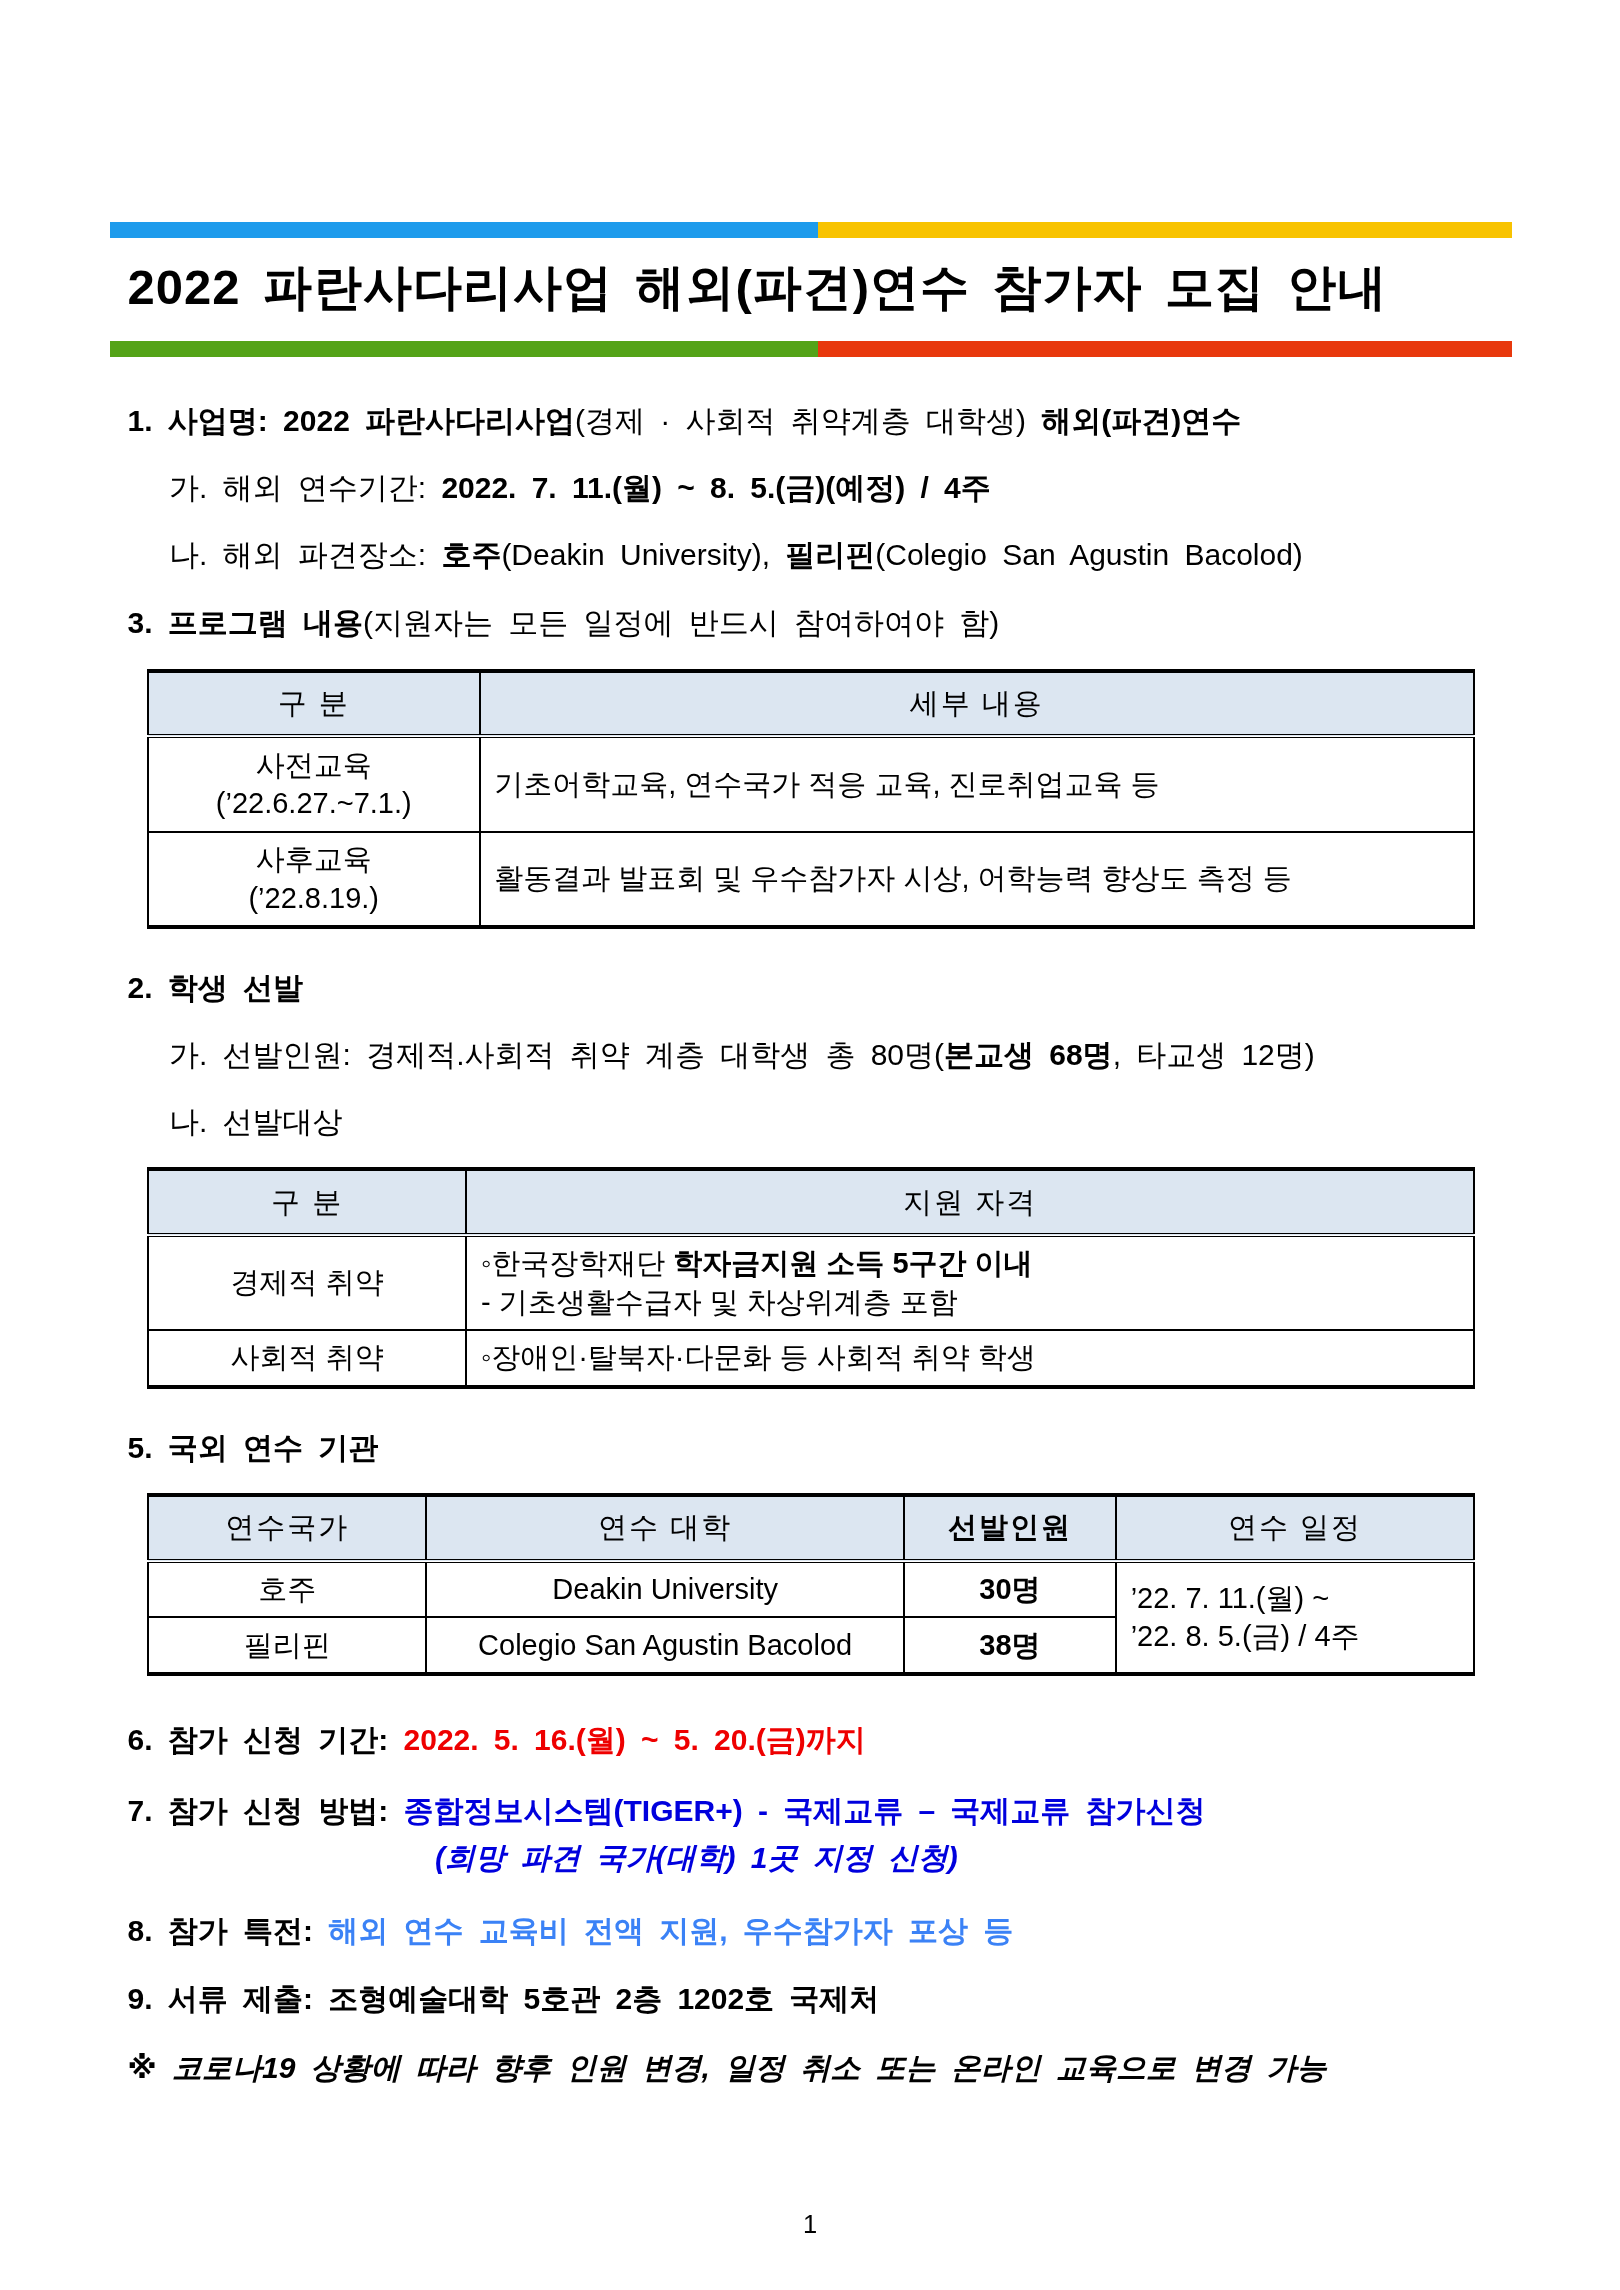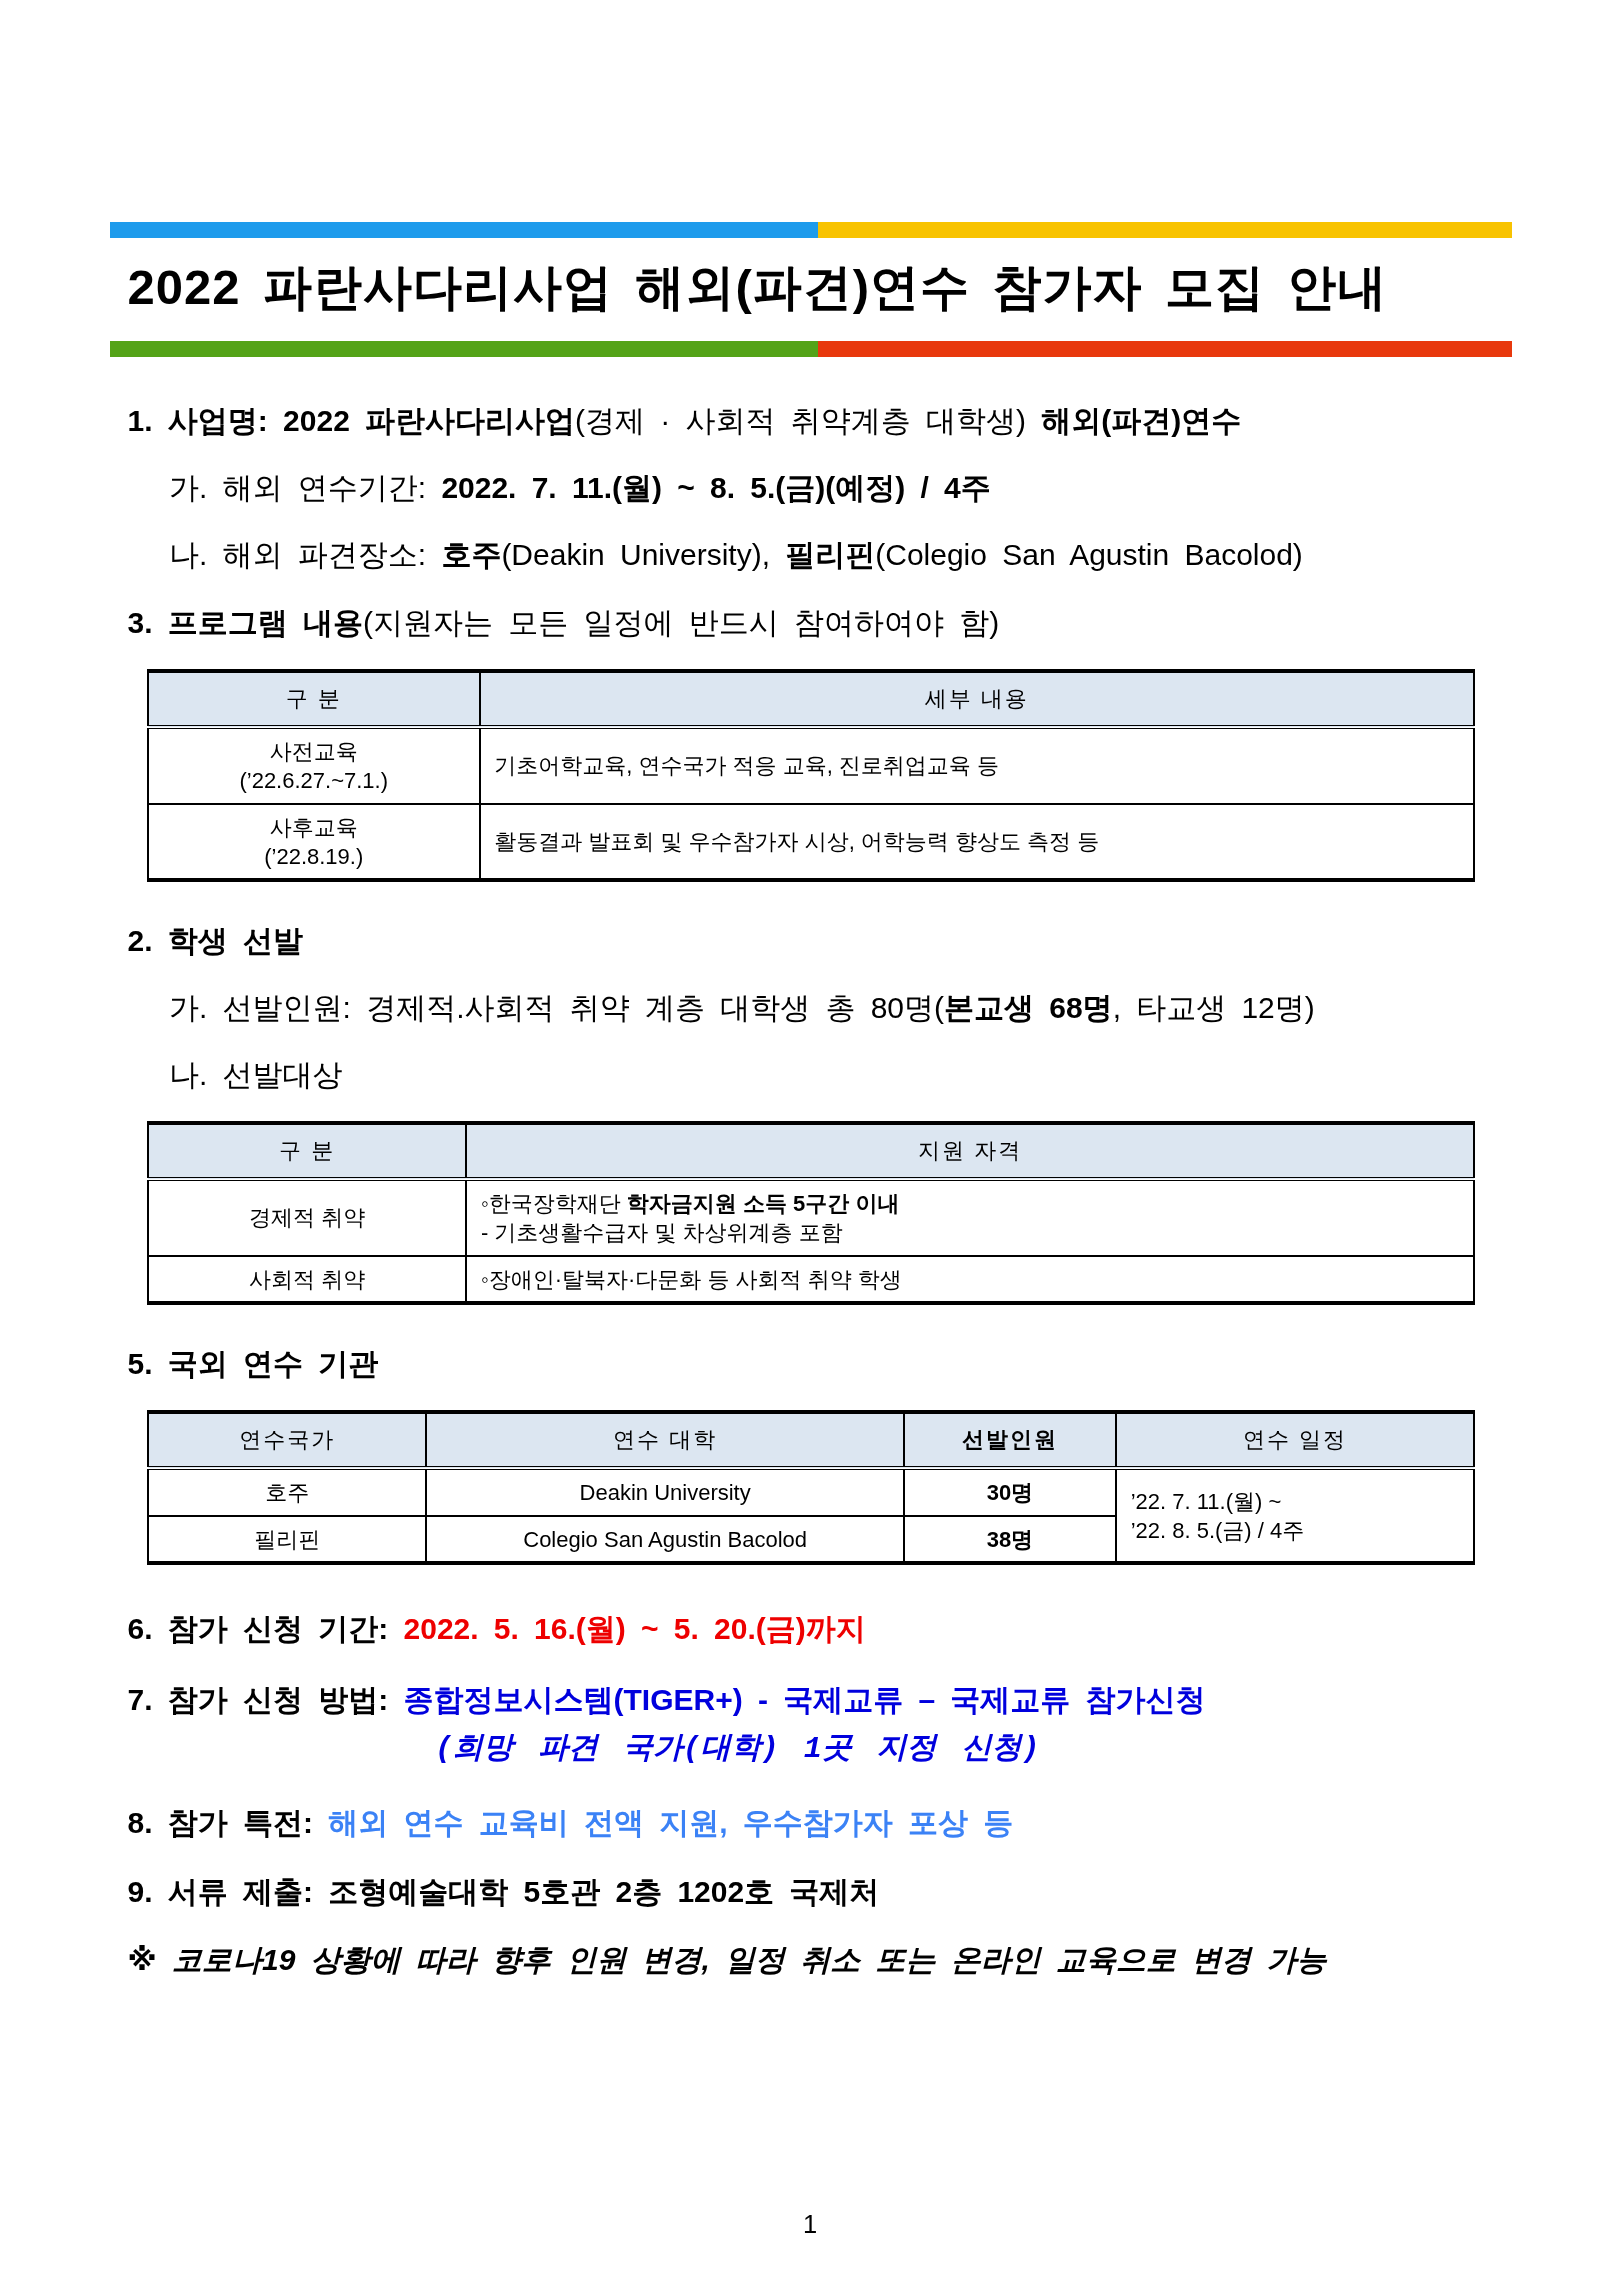--- a/index.html
+++ b/index.html
@@ -24,21 +24,21 @@
   .sub{padding-left:59px;}
   .indent7{padding-left:325px;}
   .mt-45{margin-top:44px}.mt-40{margin-top:39px}.mt-38{margin-top:37px}
   .mt-34{margin-top:33px}.mt-32{margin-top:31px}.mt-30{margin-top:29px}
   .mt-28{margin-top:27.4px}.mt-26{margin-top:25.5px}
   .mt-12{margin-top:11.8px}.mt-8{margin-top:7.8px}
   
   table.doc-table{
     border-collapse:collapse;table-layout:fixed;
     margin-left:37px;width:1328px;
-    font-size:22px;line-height:1.32;
+    font-size:29px;line-height:1.32;
     border-top:4.9px solid #000;border-bottom:4.9px solid #000;
   }
   table.doc-table th,table.doc-table td{
     border:2px solid #000;padding:7.8px 13.7px;vertical-align:middle;
   }
   table.doc-table th{
     background:#dce6f1;font-weight:normal;text-align:center;
     border-bottom:4.9px double #000;padding:11.8px 9.8px;letter-spacing:2px;
   }
   td.c{text-align:center;}
@@ -173,21 +173,21 @@
       <tr>
         <td class="c">필리핀</td>
         <td class="c">Colegio San Agustin Bacolod</td>
         <td class="c"><span style="font-weight: bold;">38명</span></td>
       </tr>
     </tbody>
   </table>
 
   <div class="line num mt-45"><span style="font-weight: bold;">6. 참가 신청 기간: </span><span style="font-weight: bold; color: rgb(238, 0, 0);">2022. 5. 16.(월) ~ 5. 20.(금)까지</span></div>
   <div class="line num mt-32"><span style="font-weight: bold;">7. 참가 신청 방법: </span><span style="font-weight: bold; color: rgb(0, 0, 221); text-align: center;">종합정보시스템(TIGER+) - 국제교류 – 국제교류 참가신청</span></div>
-  <div class="line indent7 mt-8"><span style="font-weight: bold; font-style: italic; color: rgb(0, 0, 221); font-family: Liberation Mono, monospace;">(희망 파견 국가(대학) 1곳 지정 신청)</span></div>
+  <div class="line indent7 mt-8"><span style="font-weight: bold; font-style: italic; color: rgb(0, 0, 221);">(희망 파견 국가(대학) 1곳 지정 신청)</span></div>
   <div class="line num mt-34"><span style="font-weight: bold;">8. 참가 특전: </span><span style="font-weight: bold; color: #3b82f6;">해외 연수 교육비 전액 지원, 우수참가자 포상 등</span></div>
   <div class="line num mt-30"><span style="font-weight: bold;">9. 서류 제출: 조형예술대학 5호관 2층 1202호 국제처</span></div>
 
   <div class="line num mt-30"><span style="font-weight: bold; font-style: italic;">※ 코로나19 상황에 따라 향후 인원 변경, 일정 취소 또는 온라인 교육으로 변경 가능</span></div>
 
 </div>
 
 <div class="footer">1</div>
 
 

